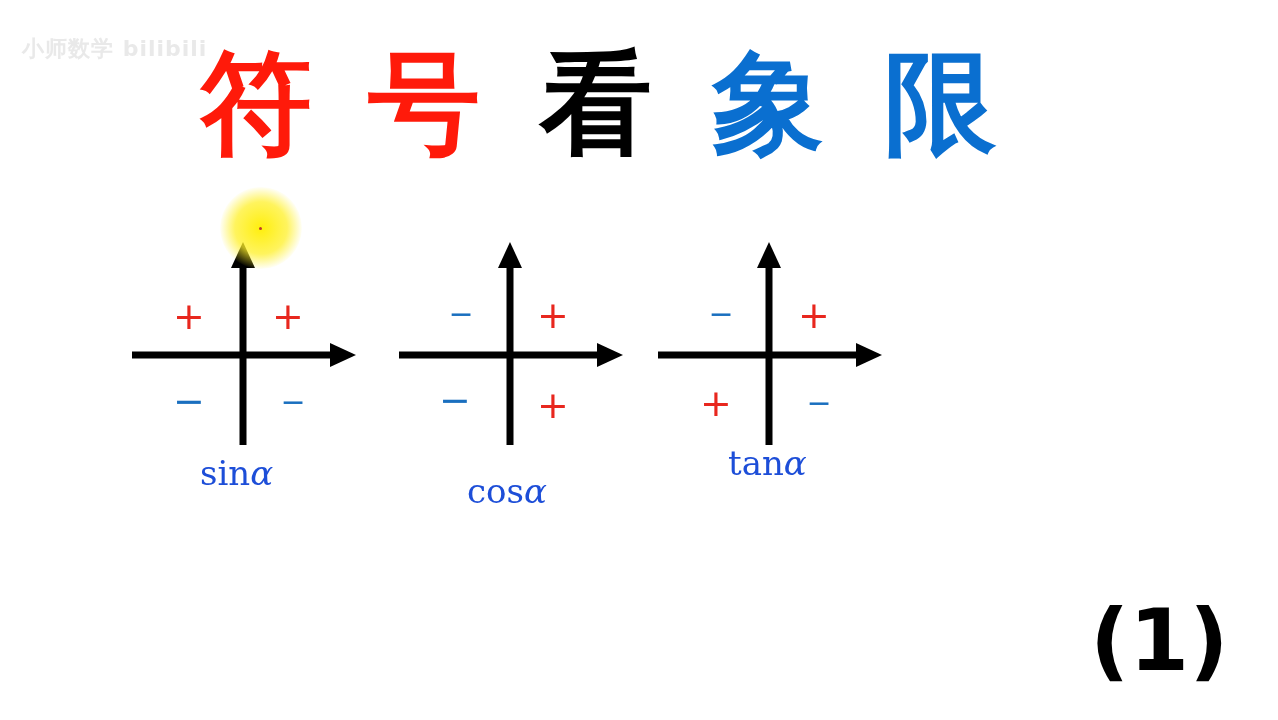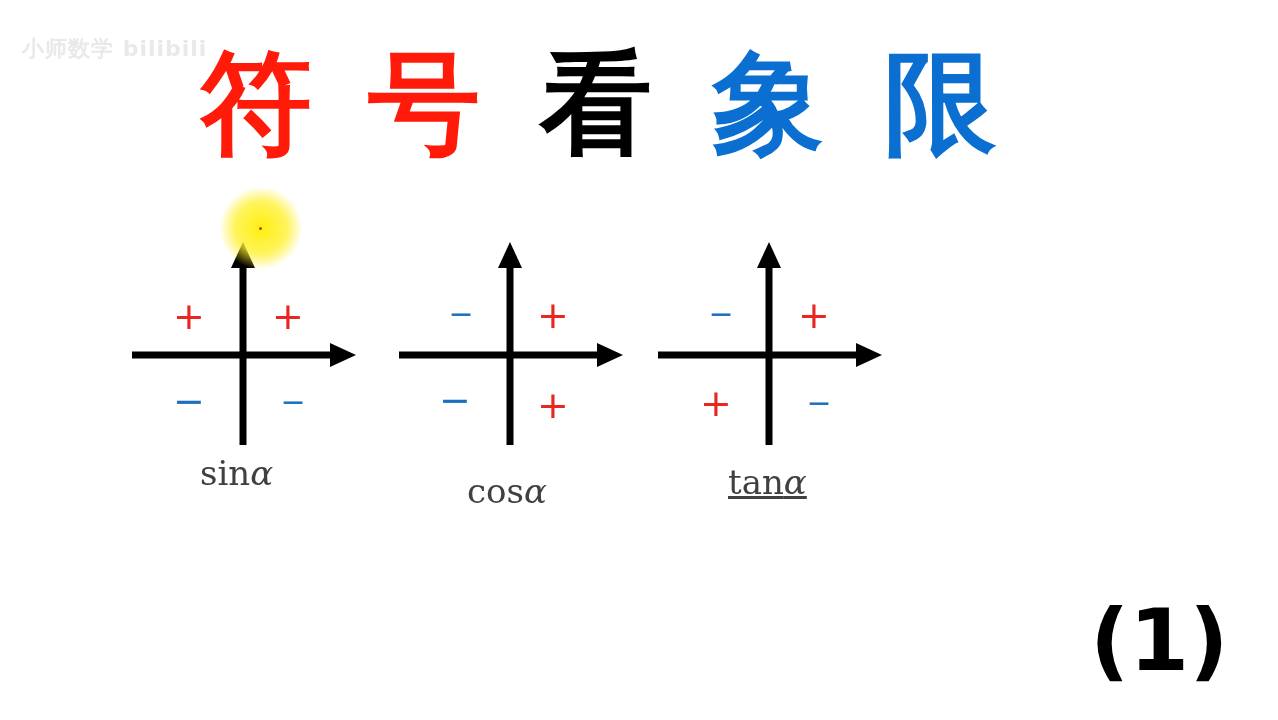--- a/index.html
+++ b/index.html
@@ -3,21 +3,21 @@
 <meta charset="utf-8">
 <style>
   html, body { margin:0; padding:0; }
   body { width:1278px; height:720px; background:#ffffff; position:relative; overflow:hidden;
          font-family:"DejaVu Sans", sans-serif; }
   .watermark { position:absolute; left:22px; top:34px; font-size:22px; font-weight:bold; color:#e9e9e9; letter-spacing:1px; }
   .title { position:absolute; top:38px; left:0; width:1278px; height:130px; }
   .title span { position:absolute; top:0; font-size:112px; font-weight:bold; line-height:130px; }
   .diagram { position:absolute; }
   .sign { position:absolute; font-size:38px; line-height:38px; width:40px; text-align:center; }
-  .label { position:absolute; font-family:"DejaVu Serif", serif; font-size:34px; color:#404040; }
+  .label { position:absolute; font-family:"DejaVu Serif", serif; font-size:34px; color:#1d4ed8; }
   .label i { font-style:italic; }
   .cursor { position:absolute; left:220px; top:187px; width:82px; height:82px; border-radius:50%;
             background:radial-gradient(circle, rgba(255,238,0,0.95) 0%, rgba(255,240,40,0.75) 45%, rgba(255,245,120,0) 72%); }
   .cursor-dot { position:absolute; left:259px; top:227px; width:3px; height:3px; border-radius:50%; background:#c0392b; }
   .part { position:absolute; left:1090px; top:590px; font-size:86px; font-weight:bold; color:#000; }
 </style>
 </head>
 <body>
 
 <div class="watermark">小师数学 bilibili</div>
@@ -66,21 +66,21 @@
   <svg width="230" height="210" style="position:absolute;left:0;top:0">
     <line x1="2" y1="115" x2="205" y2="115" stroke="#000" stroke-width="7"></line>
     <polygon points="200,103 226,115 200,127" fill="#000"></polygon>
     <line x1="113" y1="205" x2="113" y2="22" stroke="#000" stroke-width="7"></line>
     <polygon points="101,28 113,2 125,28" fill="#000"></polygon>
   </svg>
   <span class="sign" style="left:45px;top:55px;color:#1a6fbf;font-size:30px">−</span>
   <span class="sign" style="left:138px;top:56px;color:#e8271e">+</span>
   <span class="sign" style="left:40px;top:144px;color:#e8271e">+</span>
   <span class="sign" style="left:143px;top:144px;color:#1a6fbf;font-size:30px">−</span>
-  <div class="label" style="left:72px;top:222px;text-decoration:underline;">
+  <div class="label" style="left:72px;top:203px;">
     <span>tan</span><i>α</i>
   </div>
 </div>
 
 <div class="cursor"></div>
 <div class="cursor-dot"></div>
 
 <div class="part">(1)</div>
 
 </body></html>

